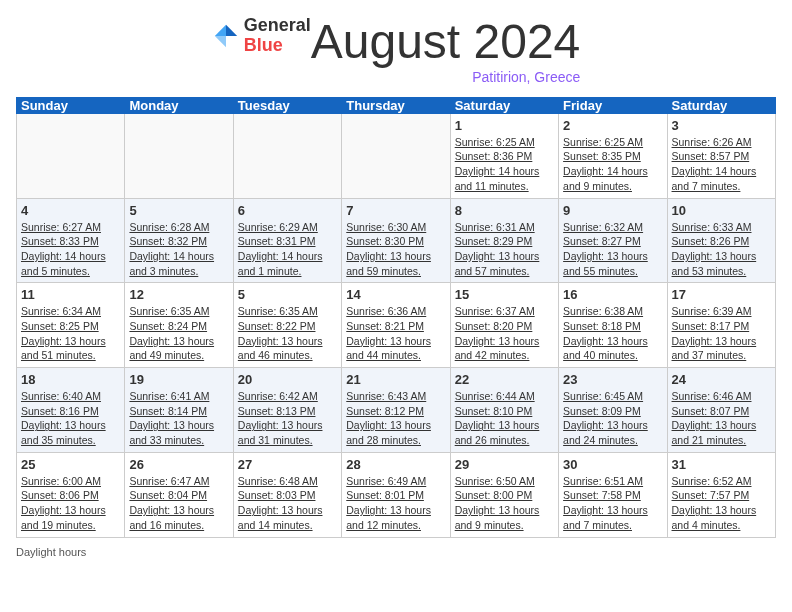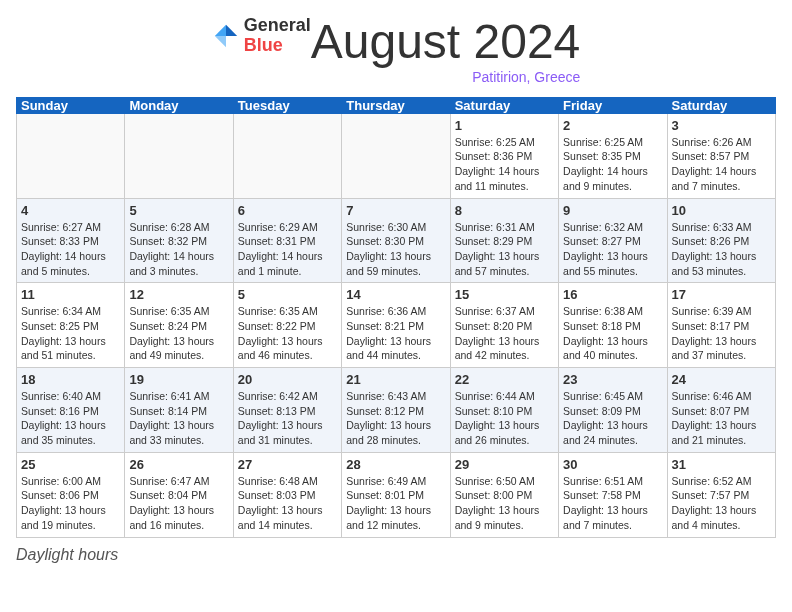--- a/index.html
+++ b/index.html
@@ -77,27 +77,27 @@
       font-size: 13px;
       font-weight: bold;
       color: #333;
       display: block;
       margin-bottom: 2px;
     }
     .day-info {
       color: #333;
       line-height: 1.4;
       font-size: 10.5px;
+      text-decoration: underline;
     }
     .footer {
       margin-top: 8px;
-      font-size: 16px;
+      font-size: 11px;
       color: #555;
       text-align: left;
-      font-style: italic;
     }
   </style>
 </head>
 <body>
 
 <div class="header">
   <div class="logo">
     <svg class="logo-icon" viewBox="0 0 40 40">
       <polygon points="20,4 36,20 20,20" fill="#1565c0"></polygon>
       <polygon points="20,4 20,20 4,20" fill="#42a5f5"></polygon>

